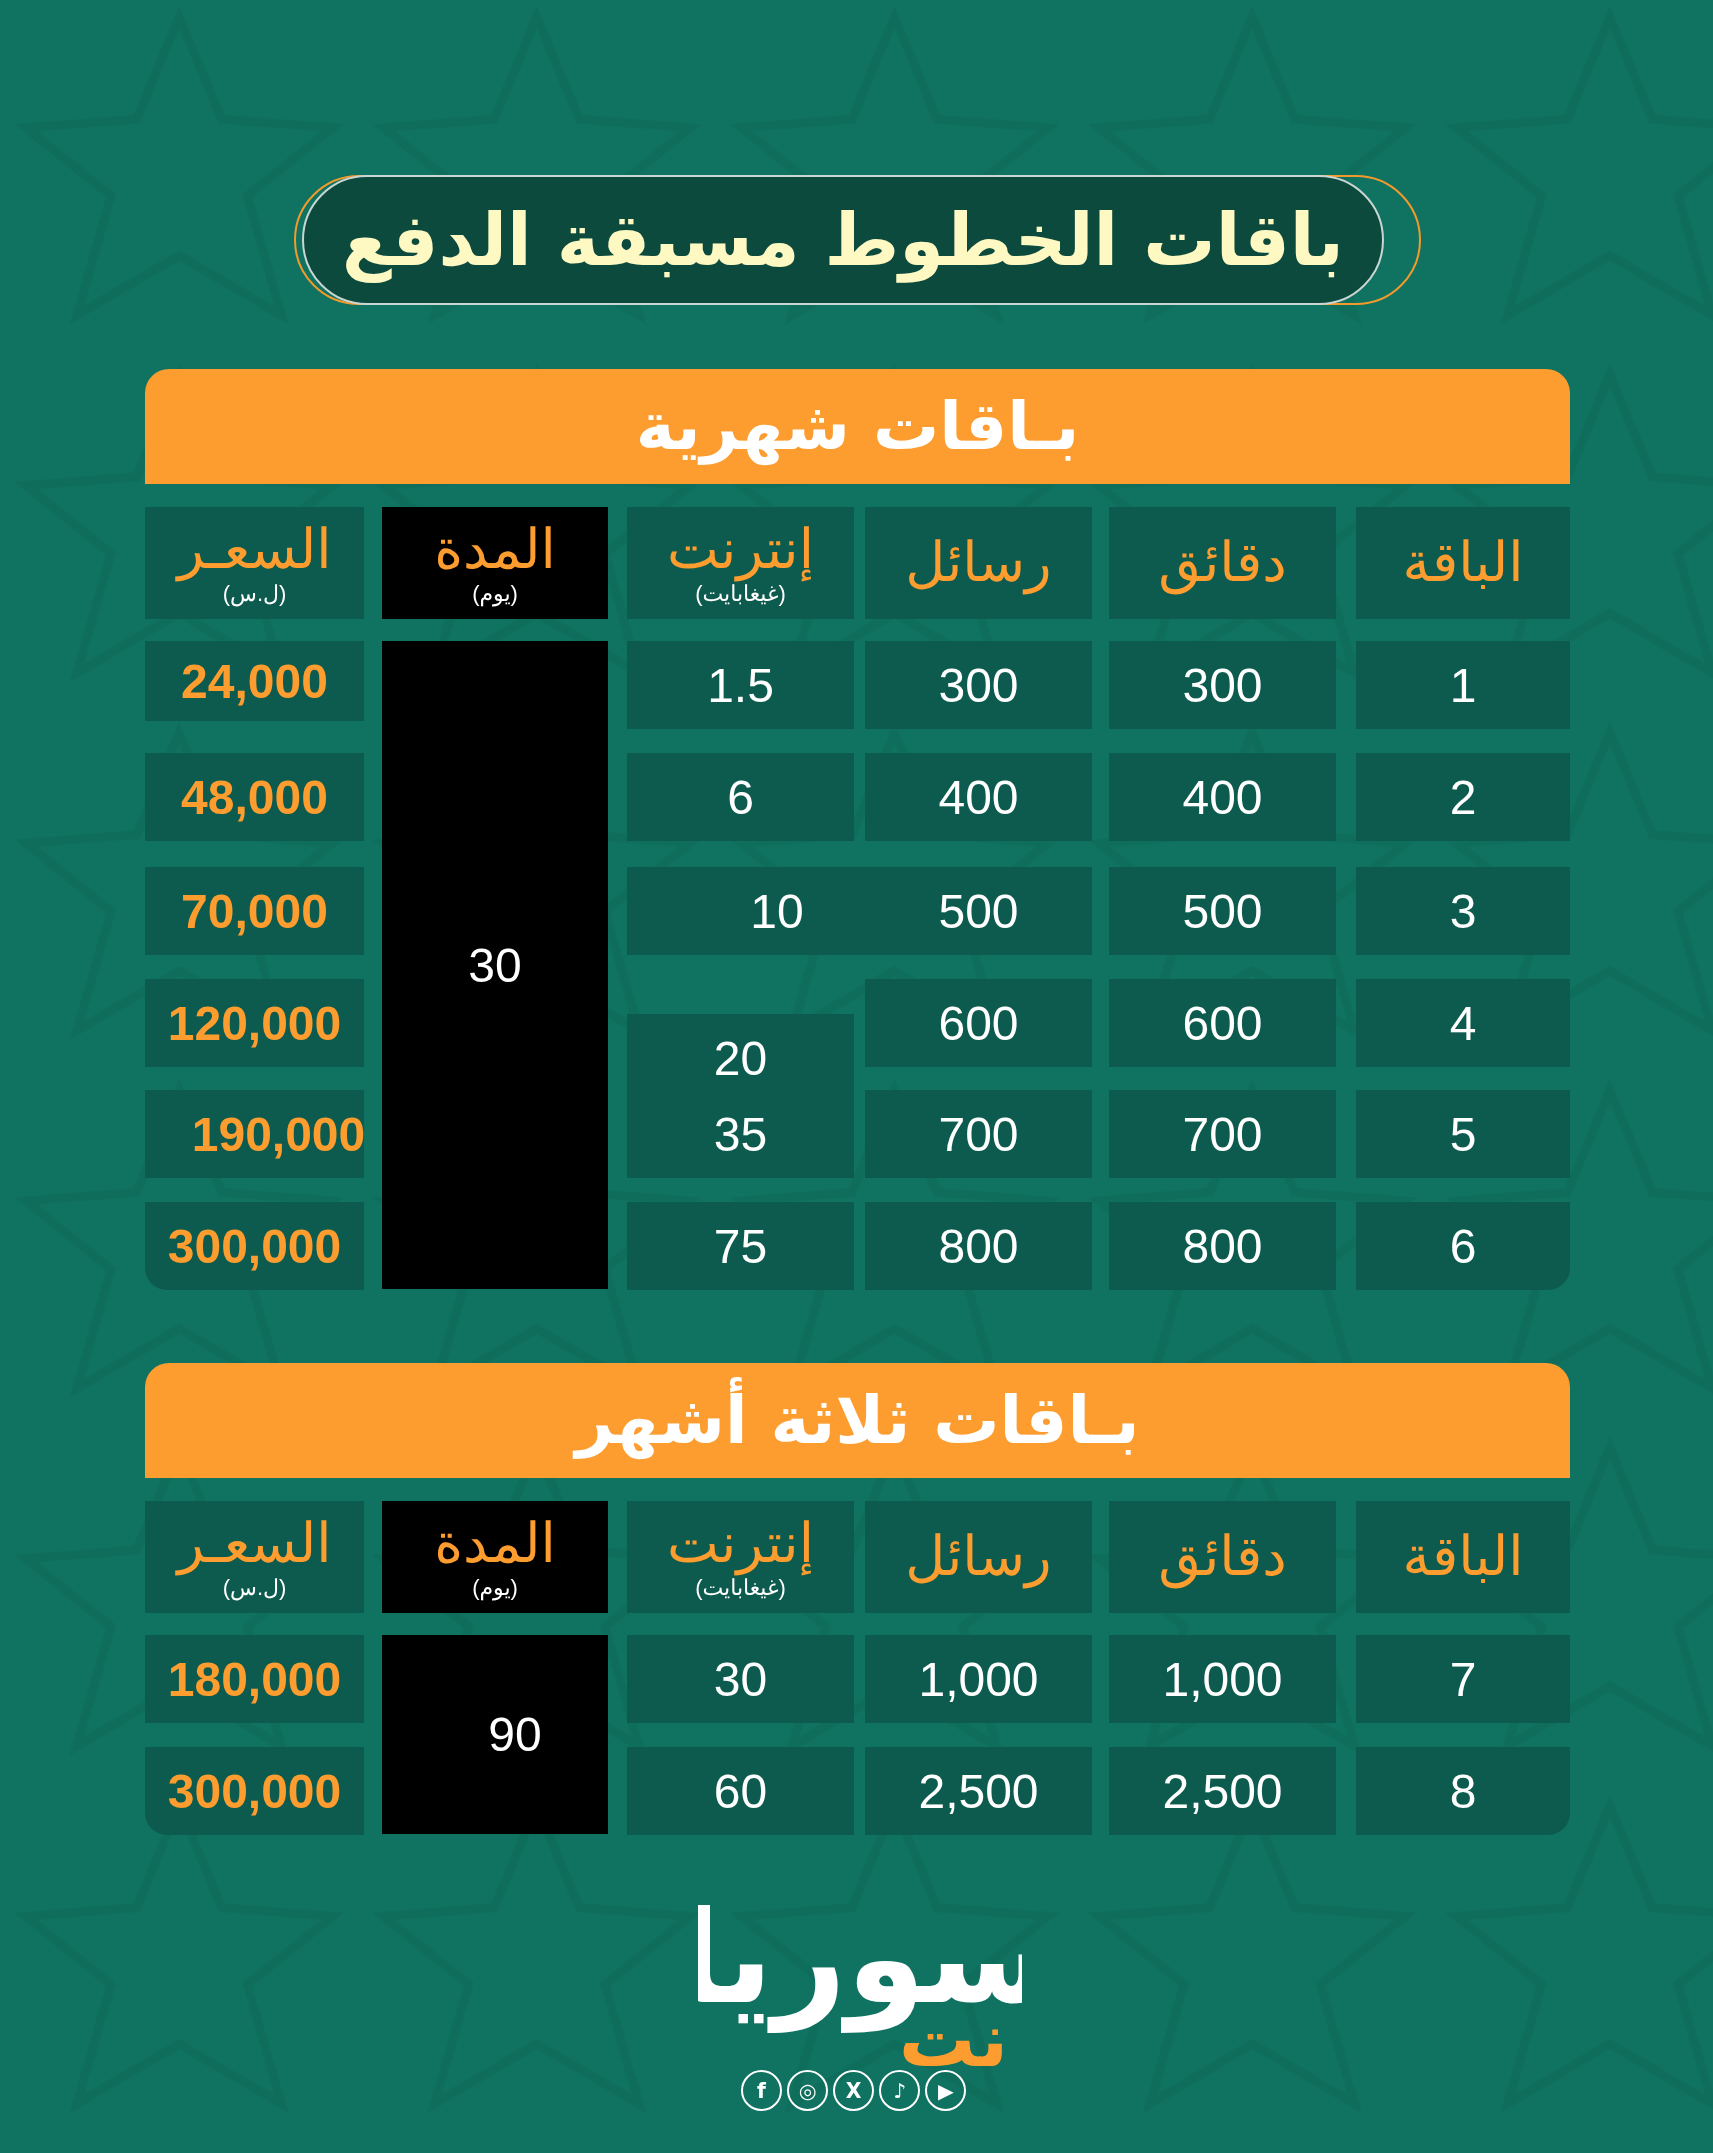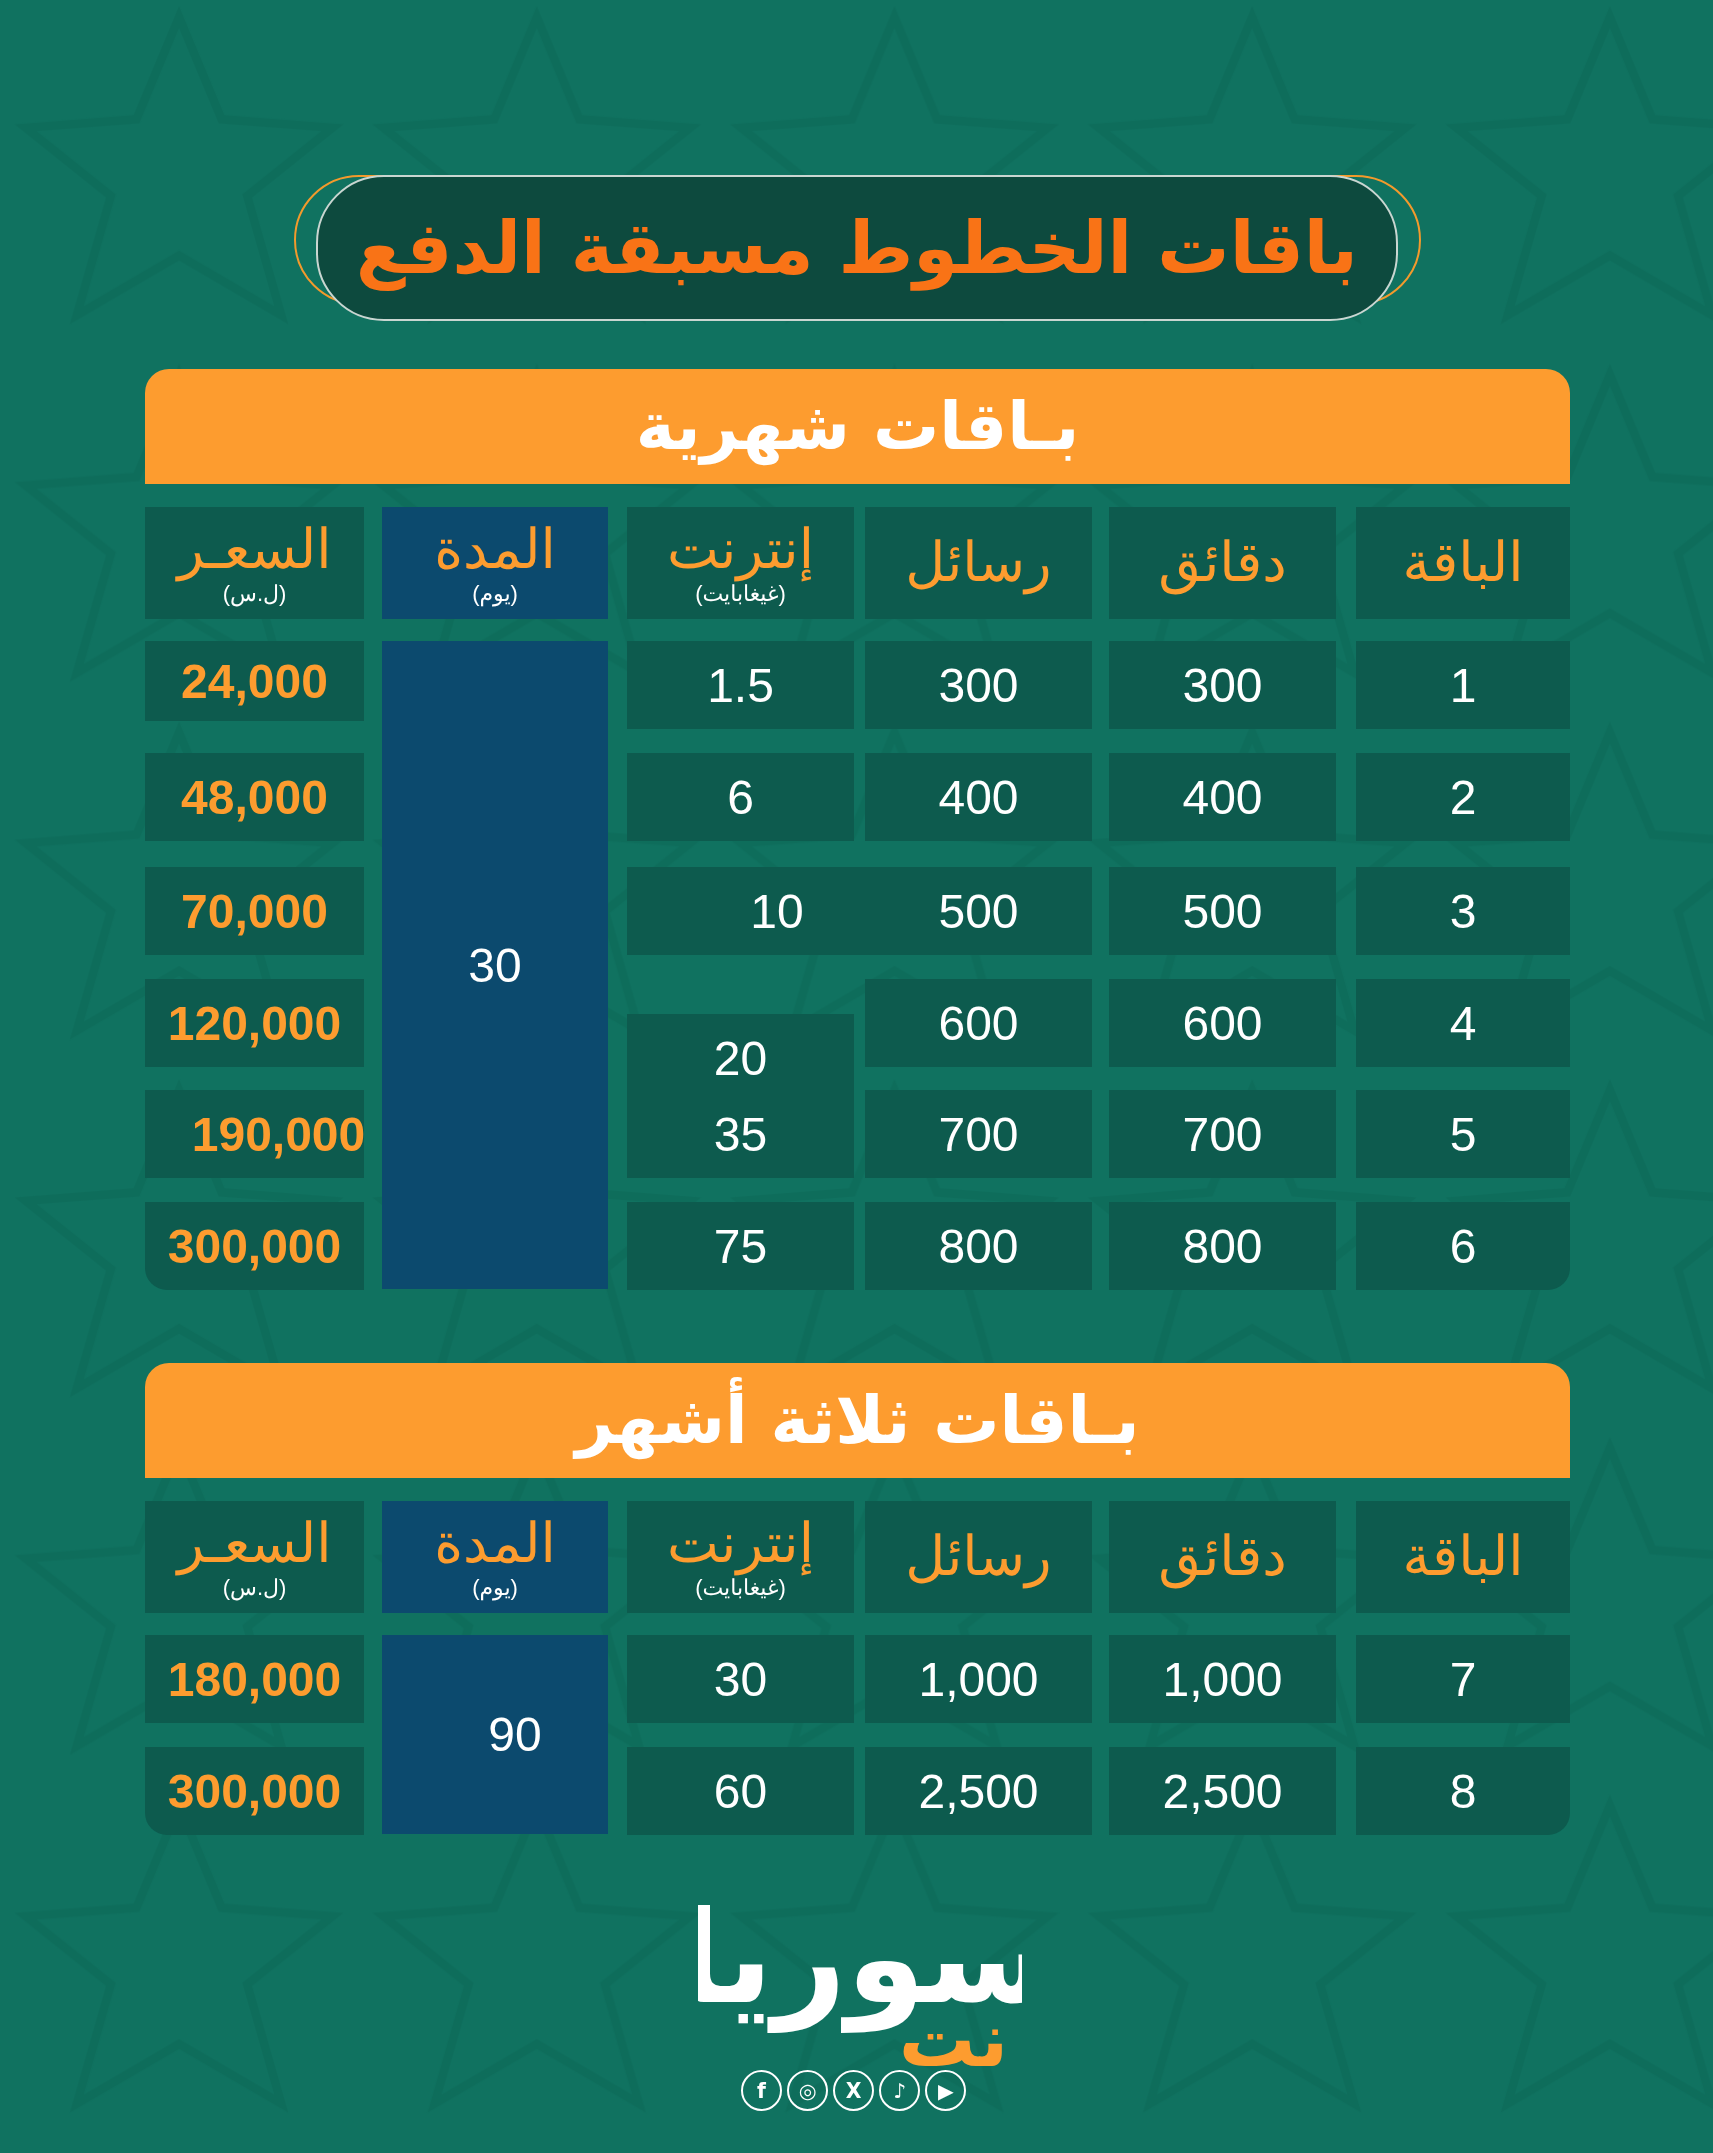--- a/index.html
+++ b/index.html
@@ -8,37 +8,37 @@
     background:#107260;
     font-family:"DejaVu Sans", sans-serif;
   }
   .pattern { position:absolute; inset:0; opacity:0.35; }
   .title-wrap { position:absolute; left:294px; top:175px; width:1127px; height:130px; }
   .title-outline {
     position:absolute; left:0; top:0; width:100%; height:100%;
     border:2.6px solid #f39a2c; border-radius:68px; box-sizing:border-box;
   }
   .title-pill {
-    position:absolute; left:22px; top:0; width:1082px; height:146px;
+    position:absolute; left:8px; top:0; width:1082px; height:130px;
     background:#0d4a3e; border:2.6px solid #c9d6d1; border-radius:68px; box-sizing:border-box;
     display:flex; align-items:center; justify-content:center;
-    color:#f97316; font-weight:bold; font-size:72px; direction:rtl;
+    color:#fef9c3; font-weight:bold; font-size:72px; direction:rtl;
   }
   .section-bar {
     position:absolute; left:145px; width:1425px; height:115px;
     background:#fd9c2f; border-radius:24px 24px 0 0;
     display:flex; align-items:center; justify-content:center;
     color:#fff; font-weight:bold; font-size:66px; direction:rtl;
   }
   .cell {
     position:absolute; background:#0d5b4e; box-sizing:border-box;
     display:flex; flex-direction:column; align-items:center; justify-content:center;
     color:#fff; font-family:"Liberation Sans", sans-serif; font-size:48px;
   }
-  .cell.dark { background:#0c4a6e; }
+  .cell.dark { background:#000000; }
   .hdr { color:#fd9c2f; font-size:55px; direction:rtl; line-height:1.05; }
   .hdr .sub { color:#fff; font-size:22px; margin-top:3.4px; }
   .price { color:#fd9c2f; font-weight:bold; font-size:48px; }
   .rbl { border-bottom-left-radius:22px; }
   .rbr { border-bottom-right-radius:22px; }
   .logo { position:absolute; left:698px; top:1900px; width:324px; height:170px; }
   .socials { position:absolute; left:741px; top:2070px; display:flex; gap:5.1px; }
   .soc { width:37px; height:37px; border:2.6px solid #fff; border-radius:50%;
          display:flex; align-items:center; justify-content:center; color:#fff; font-size:20.4px;
          font-family:"DejaVu Sans", sans-serif; font-weight:bold; }

